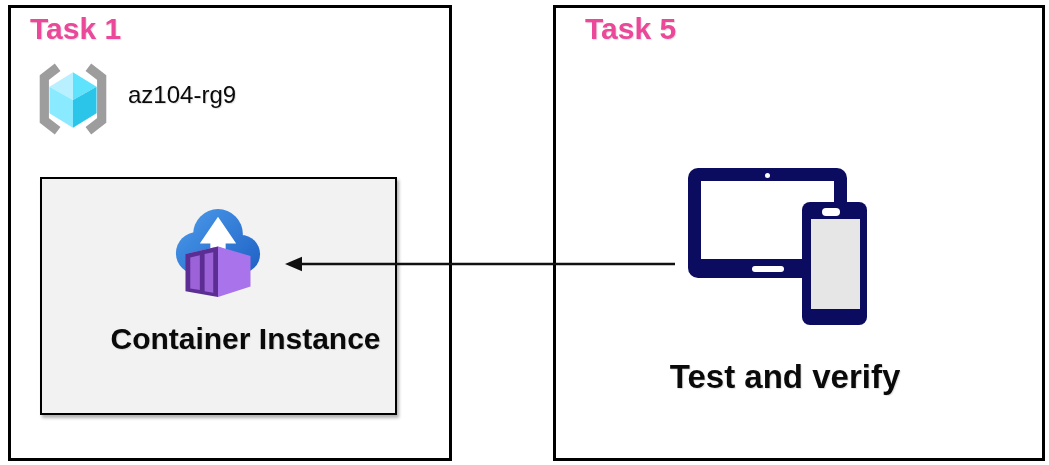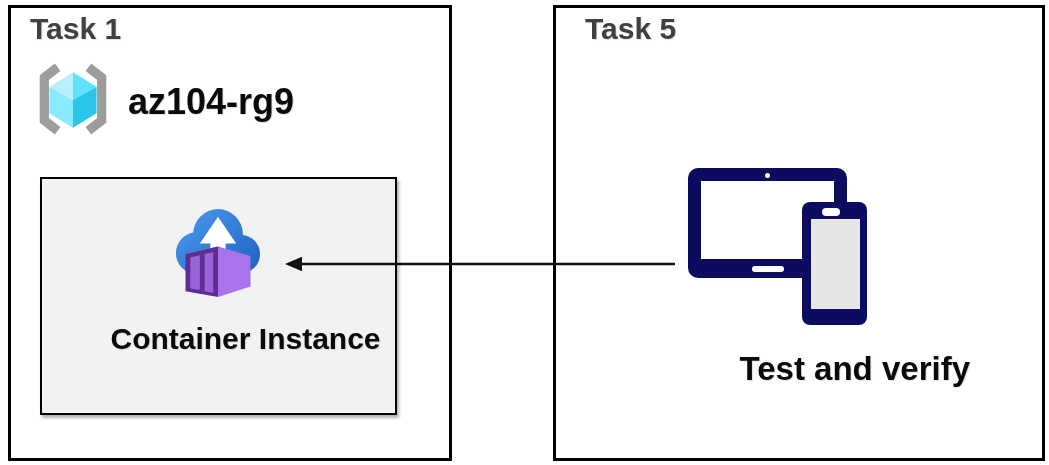--- a/index.html
+++ b/index.html
@@ -6,28 +6,28 @@
   .stage{
     position:relative;width:1049px;height:465px;background:#fff;overflow:hidden;
     font-family:"Liberation Sans", sans-serif;
   }
   .task-box{
     position:absolute;border:3px solid #000;background:#fff;box-sizing:border-box;
   }
   .task1-box{left:8px;top:5px;width:444px;height:456px;}
   .task2-box{left:553px;top:5px;width:492px;height:456px;}
   .task-title{
-    position:absolute;font-size:30px;font-weight:bold;color:#404040;
+    position:absolute;font-size:30px;font-weight:bold;color:#ec4899;
     text-shadow:1px 1px 1px rgba(0,0,0,0.12);white-space:nowrap;
   }
   .task1-title{left:30px;top:12px;}
   .task2-title{left:585px;top:12px;}
   .rg-icon{position:absolute;left:31px;top:61px;width:84px;height:76px;}
   .rg-name{
-    position:absolute;left:128px;top:81px;font-size:36px;font-weight:bold;color:#0a0a0a;
+    position:absolute;left:128px;top:81px;font-size:24px;font-weight:normal;color:#0a0a0a;
     white-space:nowrap;text-shadow:1px 1px 1px rgba(0,0,0,0.12);text-align:right;
   }
   .inner-box{
     position:absolute;left:40px;top:177px;width:357px;height:238px;box-sizing:border-box;
     background:#f2f2f2;border:2px solid #000;box-shadow:2px 3px 3px rgba(0,0,0,0.3);
   }
   .ci-icon{position:absolute;left:170px;top:190px;width:96px;height:109px;}
   .ci-label{
     position:absolute;left:40px;top:322px;width:357px;text-align:center;
     font-size:30px;font-weight:bold;color:#0a0a0a;text-shadow:1px 1px 1px rgba(0,0,0,0.12);padding-left:27px;
@@ -41,21 +41,21 @@
   .tablet-screen{position:absolute;left:13px;top:13px;width:133px;height:78px;background:#fff;}
   .tablet-camera{position:absolute;left:77px;top:5px;width:5px;height:5px;border-radius:50%;background:#fff;}
   .tablet-home{position:absolute;left:64px;bottom:6px;width:32px;height:6px;border-radius:3px;background:#fff;}
   .phone{
     position:absolute;left:802px;top:202px;width:65px;height:123px;
     background:#0b0b60;border-radius:8px;z-index:2;
   }
   .phone-speaker{position:absolute;left:20px;top:6px;width:18px;height:8px;border-radius:4px;background:#fff;}
   .phone-screen{position:absolute;left:9px;top:17px;width:49px;height:90px;background:#e6e6e6;}
   .tv-label{
-    position:absolute;left:600px;top:350px;width:370px;text-align:right;
+    position:absolute;left:600px;top:358px;width:370px;text-align:center;
     font-size:33px;font-weight:bold;color:#0a0a0a;text-shadow:1px 1px 1px rgba(0,0,0,0.12);
   }
 </style>
 </head>
 <body>
 
 <div class="stage">
 
   <div class="task-box task1-box"></div>
   <div class="task-title task1-title">Task 1</div>

